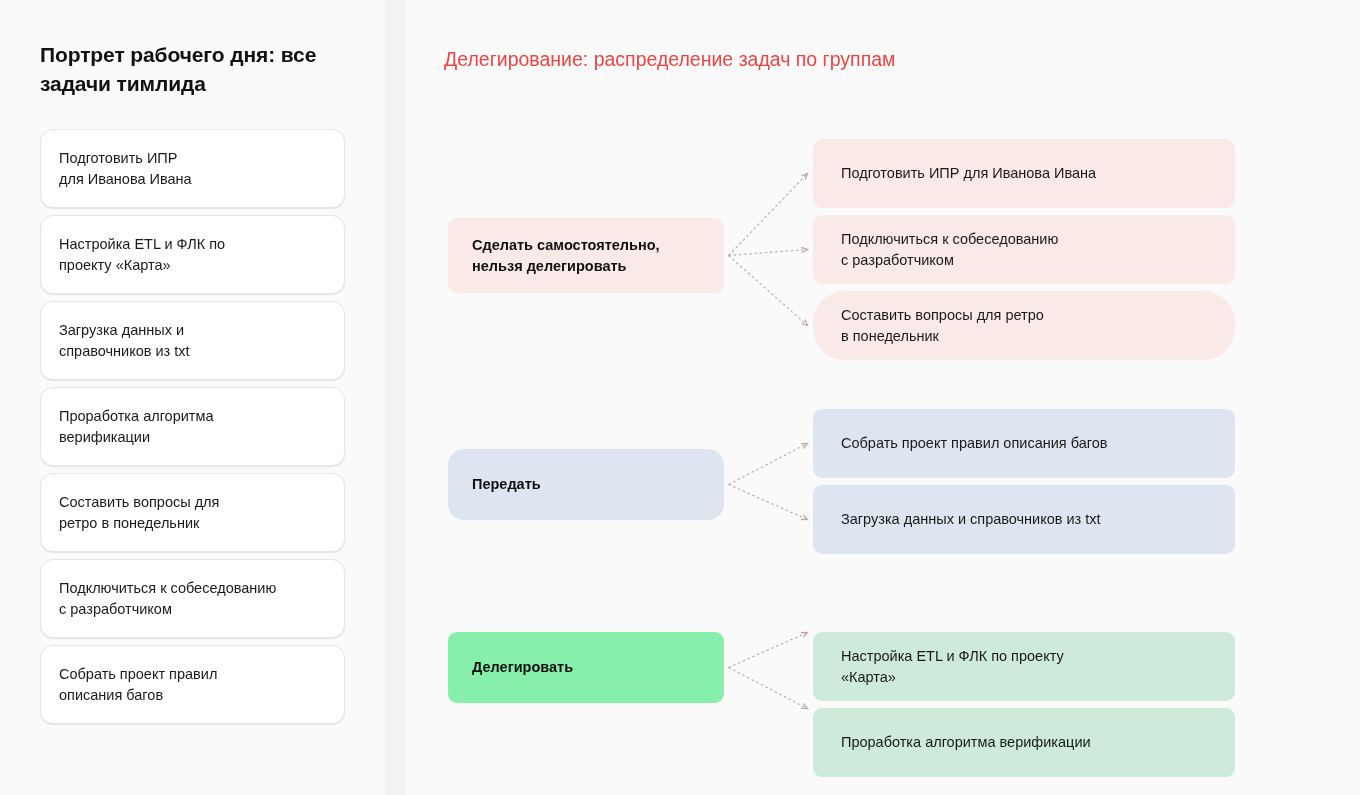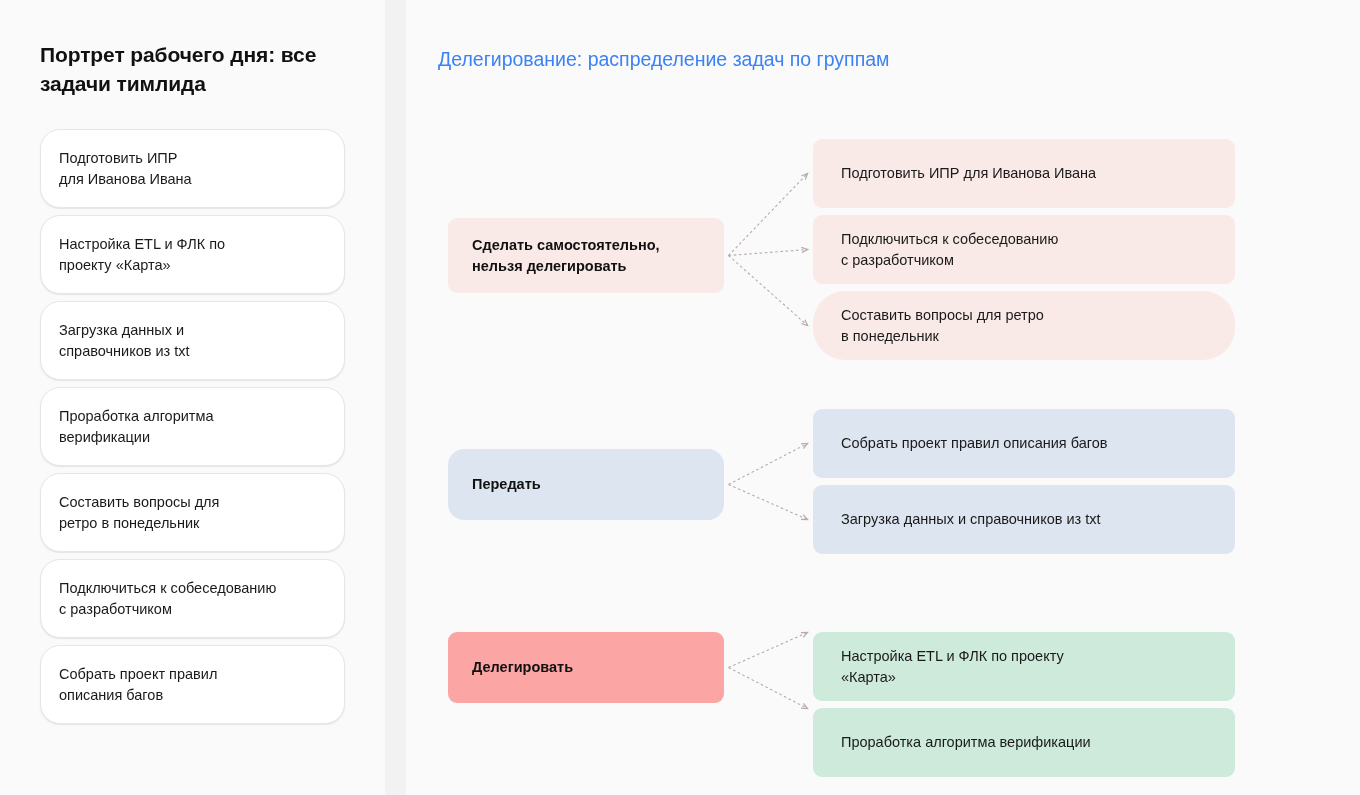--- a/index.html
+++ b/index.html
@@ -56,21 +56,21 @@
     flex-direction: column;
     gap: 7px;
   }
 
   .task-card {
     box-sizing: border-box;
     width: 305px;
     min-height: 79px;
     background: #ffffff;
     border: 1px solid #e6e6e6;
-    border-radius: 20px;
+    border-radius: 13px;
     box-shadow: 0 1px 2px rgba(0,0,0,0.06), 0 1px 1px rgba(0,0,0,0.03);
     display: flex;
     align-items: center;
     padding: 12px 18px;
   }
 
   .task-card-text {
     font-size: 14.5px;
     line-height: 21px;
     color: #1a1a1a;
@@ -88,26 +88,26 @@
   
   .right-panel {
     position: relative;
     flex: 1 1 auto;
     height: 795px;
     background: #fafafa;
   }
 
   .right-title {
     position: absolute;
-    left: 32px;
+    left: 38px;
     top: 45px;
     font-size: 19.5px;
     font-weight: 400;
     line-height: 28px;
-    color: #3b82f6;
+    color: #ef4444;
   }
 
   .groups {
     position: absolute;
     left: 0;
     top: 0;
     width: 100%;
     height: 100%;
   }
 
@@ -240,21 +240,21 @@
           </div>
         </div>
         <div class="group">
           <div class="group-label" style="background: rgb(221, 229, 240); top: 449px; height: 71px; border-radius: 16px;"><span>Передать</span></div>
           <div class="group-items" style="top: 409px;">
             <div class="group-item" style="background: rgb(221, 229, 240); height: 69px;"><span>Собрать проект правил описания багов</span></div>
             <div class="group-item" style="background: rgb(221, 229, 240); height: 69px;"><span>Загрузка данных и справочников из txt</span></div>
           </div>
         </div>
         <div class="group">
-          <div class="group-label" style="background: #fca5a5; top: 632px; height: 71px;"><span>Делегировать</span></div>
+          <div class="group-label" style="background: #86efac; top: 632px; height: 71px;"><span>Делегировать</span></div>
           <div class="group-items" style="top: 632px;">
             <div class="group-item" style="background: rgb(205, 234, 219); height: 69px;"><span>Настройка ETL и ФЛК по проекту
 «Карта»</span></div>
             <div class="group-item" style="background: rgb(205, 234, 219); height: 69px;"><span>Проработка алгоритма верификации</span></div>
           </div>
         </div>
       </div>
   </div>
 </div>
 

